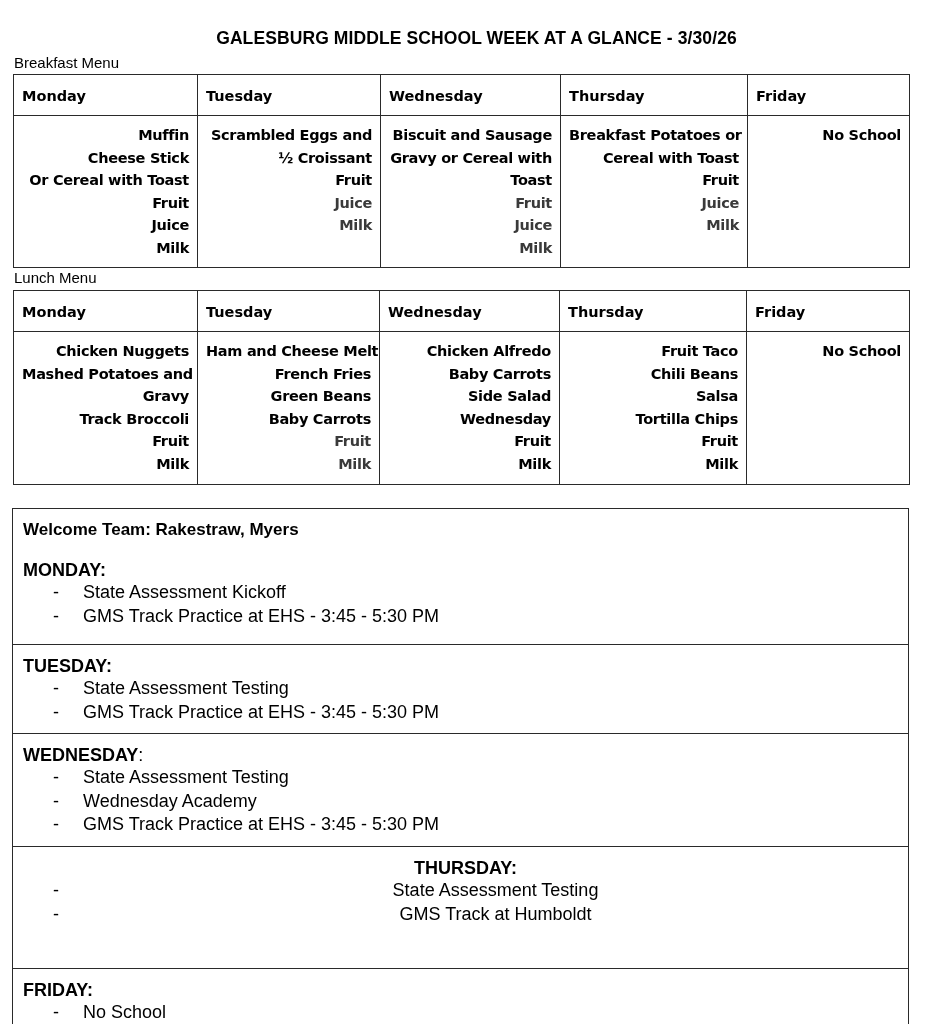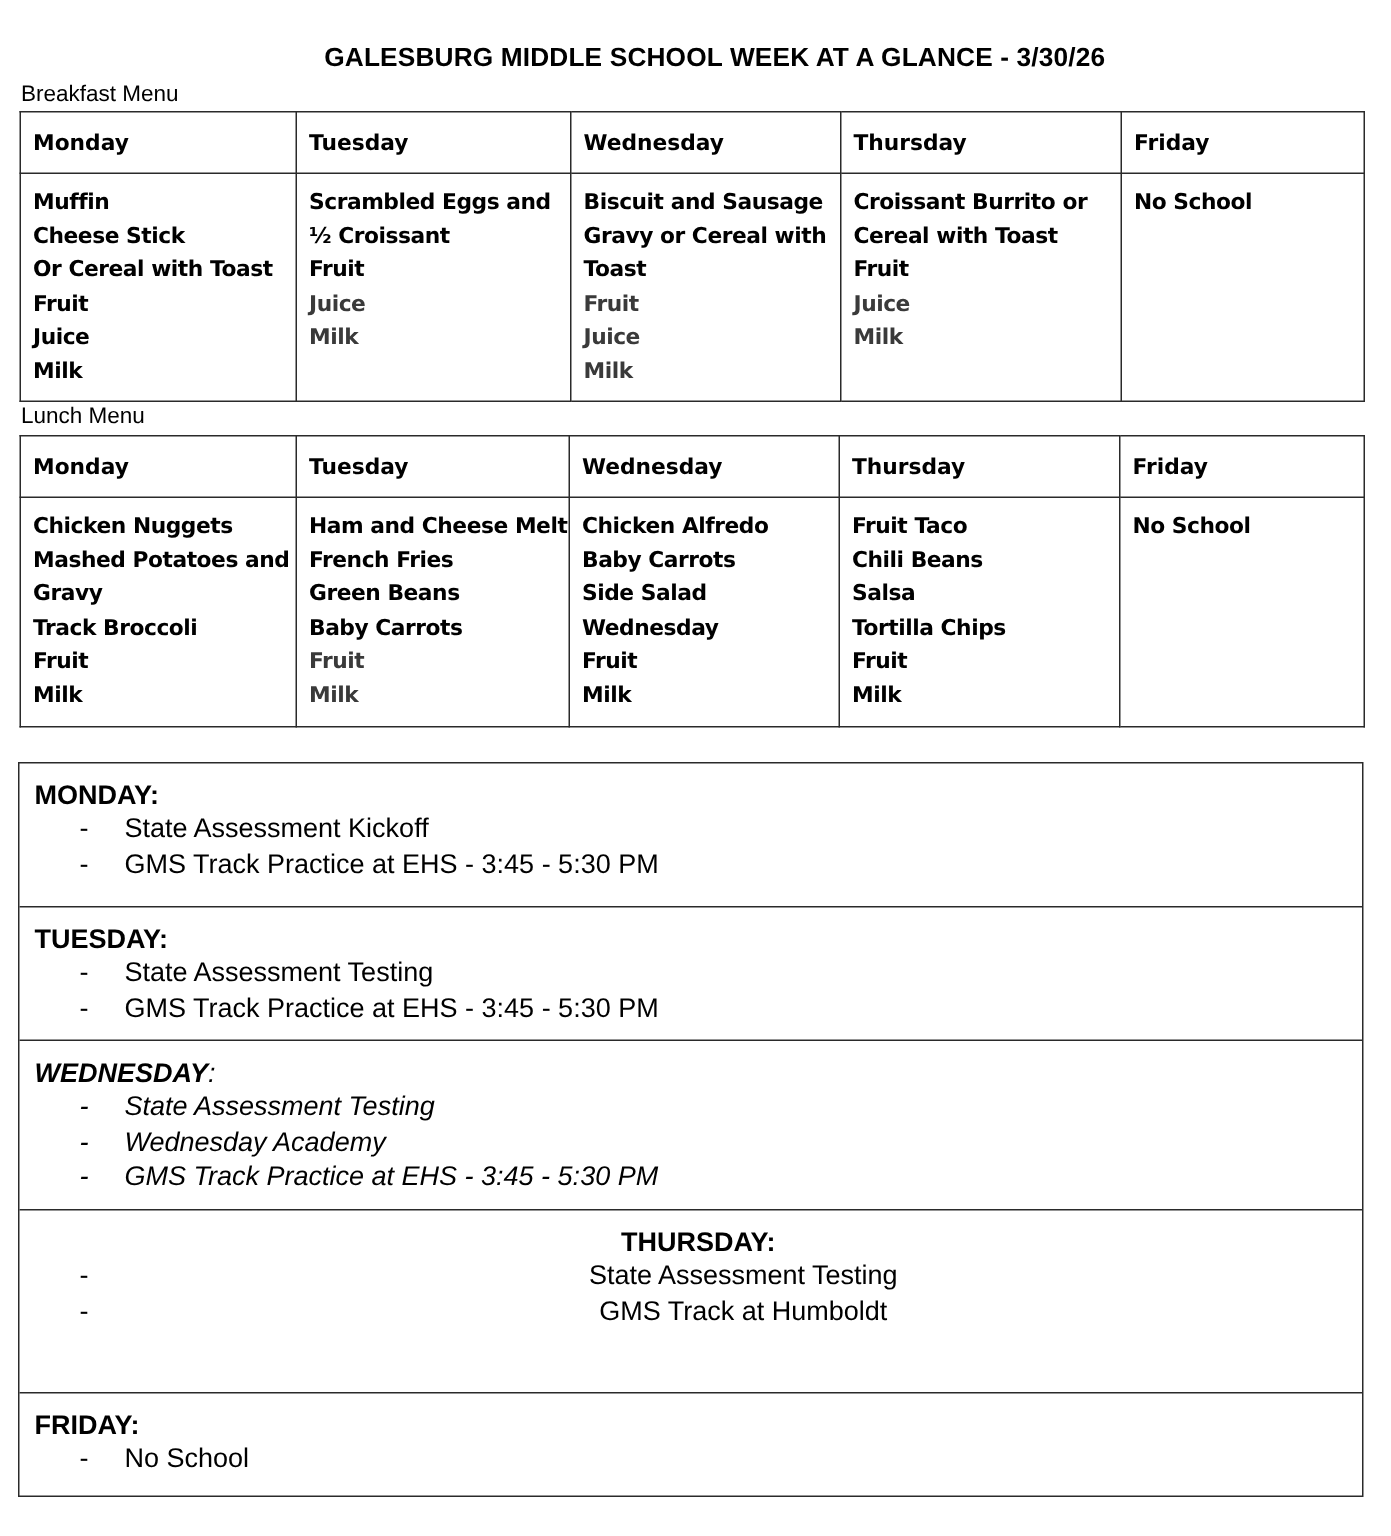--- a/index.html
+++ b/index.html
@@ -21,21 +21,21 @@
   }
   table.menu td, table.menu th {
     border: 1.5px solid #2a2a2a; vertical-align: top; text-align: left;
     padding: 0 8px; font-weight: bold;
   }
   table.menu th {
     font-size: 14.5px; height: 38px; vertical-align: middle;
     padding-top: 2px;
   }
   table.menu td { font-size: 14.5px; padding-top: 8px; }
-  .item { display: block; line-height: 22.5px; white-space: nowrap; letter-spacing: -0.3px; }
+  .item { display: block; line-height: 22.5px; white-space: nowrap; letter-spacing: -0.3px; text-align: right; }
   .item.gray { color: #3a3a3a; }
 
   .events {
     position: absolute; left: 12px; top: 508px; width: 895px;
     border: 1.5px solid #2a2a2a;
   }
   .ev-row { border-top: 1.5px solid #2a2a2a; padding-left: 10px; }
   .ev-row:first-child { border-top: none; }
   .welcome { height: 40px; line-height: 41px; font-weight: bold; font-size: 17px; }
   .day-head { font-weight: bold; font-size: 18px; padding-top: 10px; line-height: 22px; }
@@ -86,21 +86,21 @@
         </td>
         <td>
           <span class="item">Biscuit and Sausage</span>
           <span class="item">Gravy or Cereal with</span>
           <span class="item">Toast</span>
           <span class="item gray">Fruit</span>
           <span class="item gray">Juice</span>
           <span class="item gray">Milk</span>
         </td>
         <td>
-          <span class="item">Croissant Burrito or</span>
+          <span class="item">Breakfast Potatoes or</span>
           <span class="item">Cereal with Toast</span>
           <span class="item">Fruit</span>
           <span class="item gray">Juice</span>
           <span class="item gray">Milk</span>
         </td>
         <td>
           <span class="item">No School</span>
         </td>
       </tr>
     </tbody>
@@ -159,36 +159,37 @@
           <span class="item">Milk</span>
         </td>
         <td>
           <span class="item">No School</span>
         </td>
       </tr>
     </tbody>
 </table>
 
 <div class="events">
+  <div class="ev-row welcome">Welcome Team: Rakestraw, Myers</div>
   <div id="event-days">
       <div class="ev-row" style="height: 95px; box-sizing: border-box;">
         <div class="day-head"><span>MONDAY</span><span>:</span></div>
         <ul class="ev-list">
           <li><span class="dash">-</span><span>State Assessment Kickoff</span></li>
           <li><span class="dash">-</span><span>GMS Track Practice at EHS - 3:45 - 5:30 PM</span></li>
         </ul>
       </div>
       <div class="ev-row" style="height: 89px; box-sizing: border-box;">
         <div class="day-head"><span>TUESDAY</span><span>:</span></div>
         <ul class="ev-list">
           <li><span class="dash">-</span><span>State Assessment Testing</span></li>
           <li><span class="dash">-</span><span>GMS Track Practice at EHS - 3:45 - 5:30 PM</span></li>
         </ul>
       </div>
-      <div class="ev-row" style="height: 113px; box-sizing: border-box; font-style: italic;">
+      <div class="ev-row" style="height: 113px; box-sizing: border-box;">
         <div class="day-head"><span>WEDNESDAY</span><span class="colon">:</span></div>
         <ul class="ev-list">
           <li><span class="dash">-</span><span>State Assessment Testing</span></li>
           <li><span class="dash">-</span><span>Wednesday Academy</span></li>
           <li><span class="dash">-</span><span>GMS Track Practice at EHS - 3:45 - 5:30 PM</span></li>
         </ul>
       </div>
       <div class="ev-row" style="height: 90px; box-sizing: border-box; text-align: center;">
         <div class="day-head"><span>THURSDAY</span><span>:</span></div>
         <ul class="ev-list">

